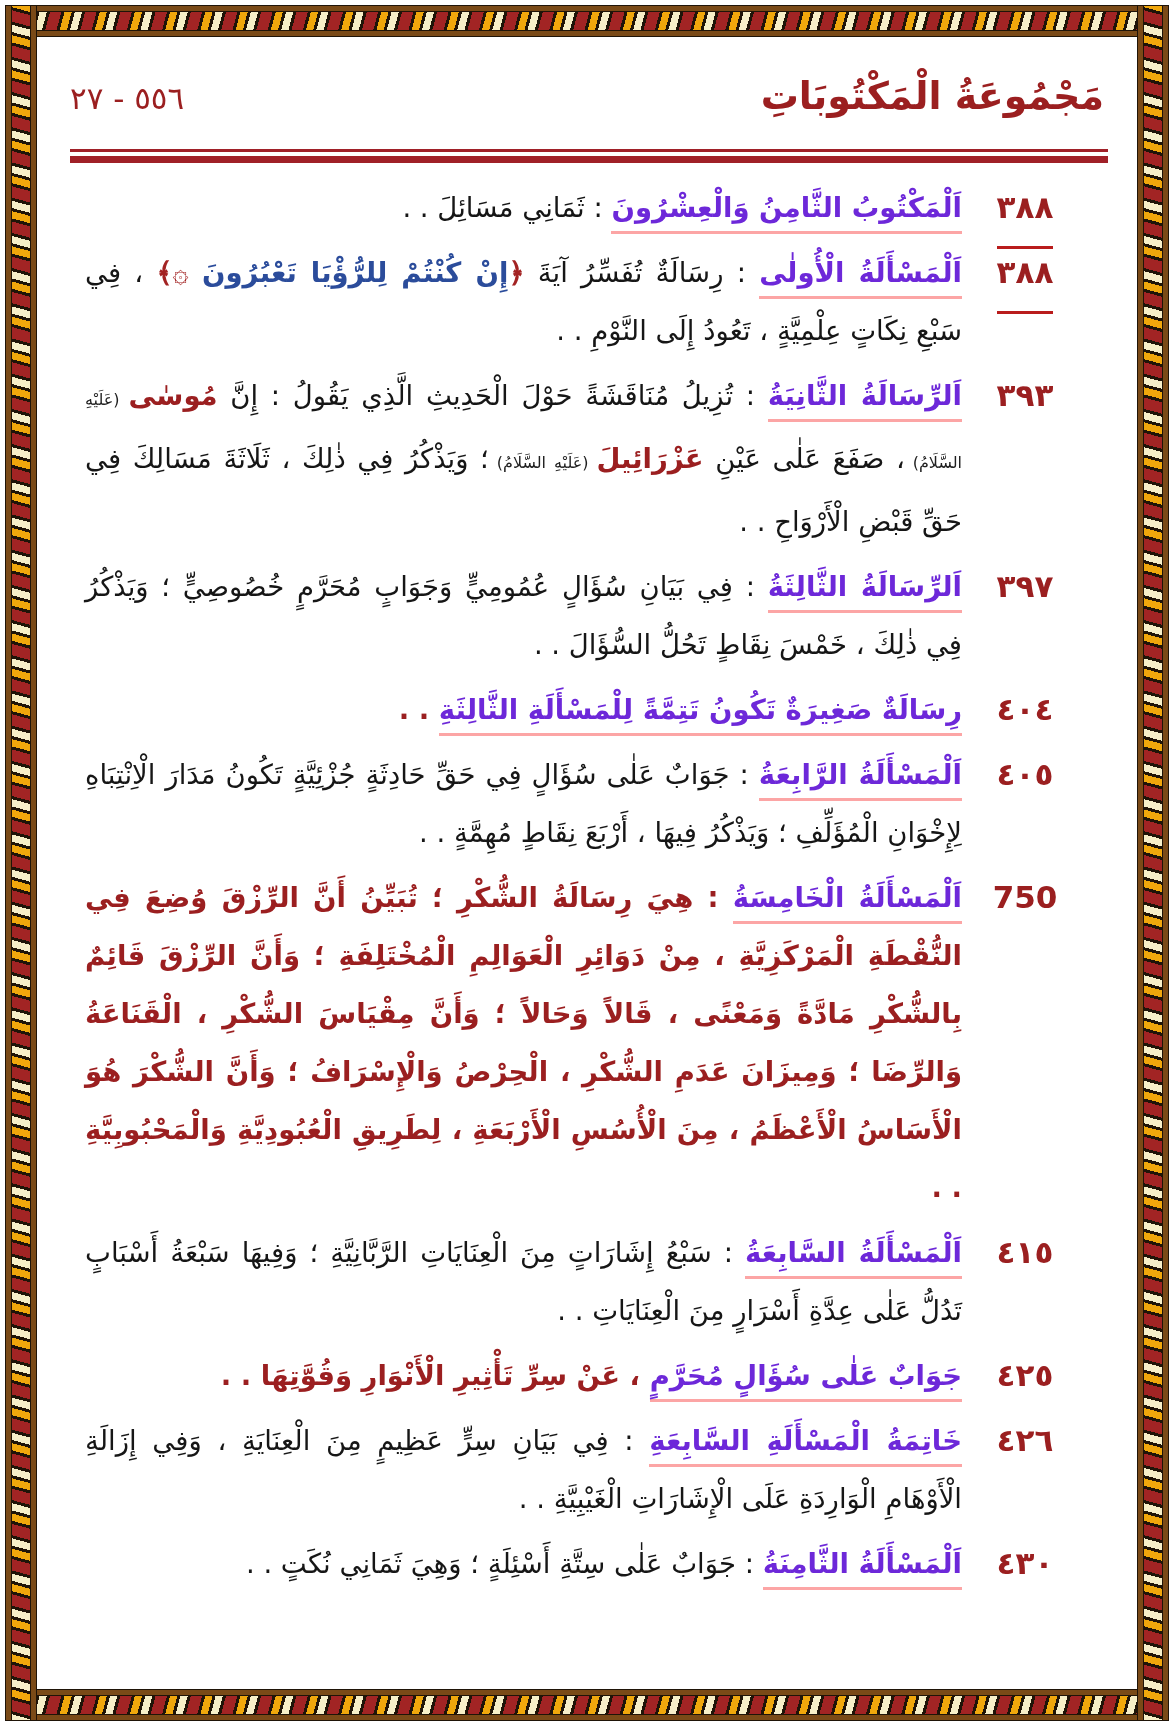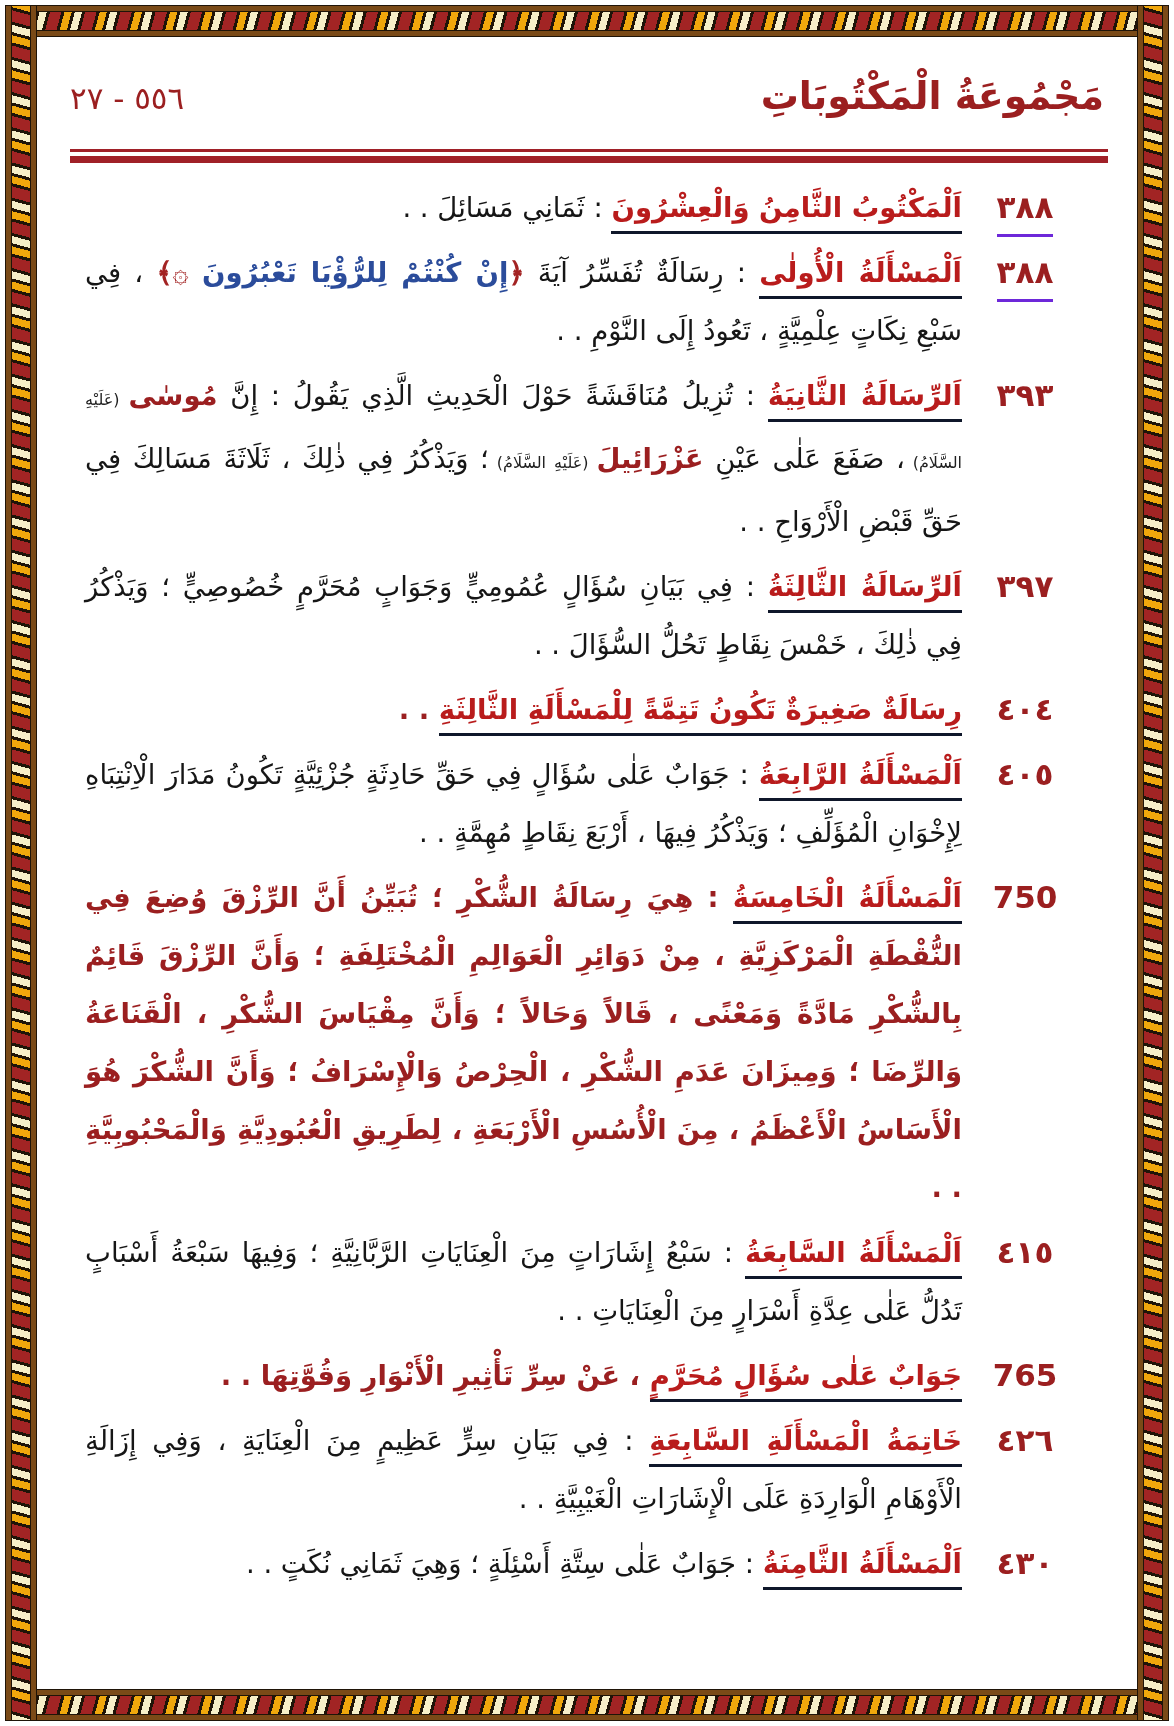--- a/index.html
+++ b/index.html
@@ -47,26 +47,26 @@
   .rule{position:absolute;top:149px;left:70px;right:66px;border-top:3px solid #a02028;}
   .rule::after{content:"";display:block;margin-top:4px;height:7px;background:#a02028;}
 
   
   .entries{position:absolute;top:178px;right:106px;left:85px;}
   .entry{display:flex;gap:20px;margin-bottom:7px;}
   .num{
     width:86px;flex:none;text-align:center;
     font-size:31px;font-weight:bold;color:#9b1f20;line-height:58px;
   }
-  .num.u span{border-bottom:3px solid #6d28d9;padding-bottom:9px;}
+  .num.u span{border-bottom:3px solid #b91c1c;padding-bottom:21px;}
   .body{
     flex:1;font-size:27.5px;line-height:58px;color:#161616;
     text-align:justify;text-align-last:right;
   }
-  .seg-heading{color:#b91c1c;font-weight:bold;border-bottom:3px solid #0f172a;padding-bottom:8px;}
+  .seg-heading{color:#6d28d9;font-weight:bold;border-bottom:3px solid #fca5a5;padding-bottom:8px;}
   .seg-black{color:#161616;}
   .seg-red{color:#9b1f20;font-weight:bold;margin-top:41px;}
   .seg-blue{color:#2b4c9b;font-weight:bold;}
   .seg-bracket{color:#a32323;font-weight:bold;}
   .seg-rosette{color:#a32323;}
   .seg-alayhi{font-size:16px;color:#1f1f1f;font-weight:normal;}
 </style>
 </head>
 <body>
 
@@ -110,21 +110,21 @@
       </div>
       <div class="entry">
         <div class="num"><span>750</span></div>
         <div class="body"><span class="seg-heading">اَلْمَسْأَلَةُ الْخَامِسَةُ</span><span class="seg-red"> : هِيَ رِسَالَةُ الشُّكْرِ ؛ تُبَيِّنُ أَنَّ الرِّزْقَ وُضِعَ فِي النُّقْطَةِ الْمَرْكَزِيَّةِ ، مِنْ دَوَائِرِ الْعَوَالِمِ الْمُخْتَلِفَةِ ؛ وَأَنَّ الرِّزْقَ قَائِمٌ بِالشُّكْرِ مَادَّةً وَمَعْنًى ، قَالاً وَحَالاً ؛ وَأَنَّ مِقْيَاسَ الشُّكْرِ ، الْقَنَاعَةُ وَالرِّضَا ؛ وَمِيزَانَ عَدَمِ الشُّكْرِ ، الْحِرْصُ وَالْإِسْرَافُ ؛ وَأَنَّ الشُّكْرَ هُوَ الْأَسَاسُ الْأَعْظَمُ ، مِنَ الْأُسُسِ الْأَرْبَعَةِ ، لِطَرِيقِ الْعُبُودِيَّةِ وَالْمَحْبُوبِيَّةِ . .</span></div>
       </div>
       <div class="entry">
         <div class="num"><span>٤١٥</span></div>
         <div class="body"><span class="seg-heading">اَلْمَسْأَلَةُ السَّابِعَةُ</span><span class="seg-black"> : سَبْعُ إِشَارَاتٍ مِنَ الْعِنَايَاتِ الرَّبَّانِيَّةِ ؛ وَفِيهَا سَبْعَةُ أَسْبَابٍ تَدُلُّ عَلٰى عِدَّةِ أَسْرَارٍ مِنَ الْعِنَايَاتِ . .</span></div>
       </div>
       <div class="entry">
-        <div class="num"><span>765</span></div>
+        <div class="num"><span>٤٢٥</span></div>
         <div class="body"><span class="seg-heading">جَوَابٌ عَلٰى سُؤَالٍ مُحَرَّمٍ</span><span class="seg-red"> ، عَنْ سِرِّ تَأْثِيرِ الْأَنْوَارِ وَقُوَّتِهَا . .</span></div>
       </div>
       <div class="entry">
         <div class="num"><span>٤٢٦</span></div>
         <div class="body"><span class="seg-heading">خَاتِمَةُ الْمَسْأَلَةِ السَّابِعَةِ</span><span class="seg-black"> : فِي بَيَانِ سِرٍّ عَظِيمٍ مِنَ الْعِنَايَةِ ، وَفِي إِزَالَةِ الْأَوْهَامِ الْوَارِدَةِ عَلَى الْإِشَارَاتِ الْغَيْبِيَّةِ . .</span></div>
       </div>
       <div class="entry">
         <div class="num"><span>٤٣٠</span></div>
         <div class="body"><span class="seg-heading">اَلْمَسْأَلَةُ الثَّامِنَةُ</span><span class="seg-black"> : جَوَابٌ عَلٰى سِتَّةِ أَسْئِلَةٍ ؛ وَهِيَ ثَمَانِي نُكَتٍ . .</span></div>
       </div>

